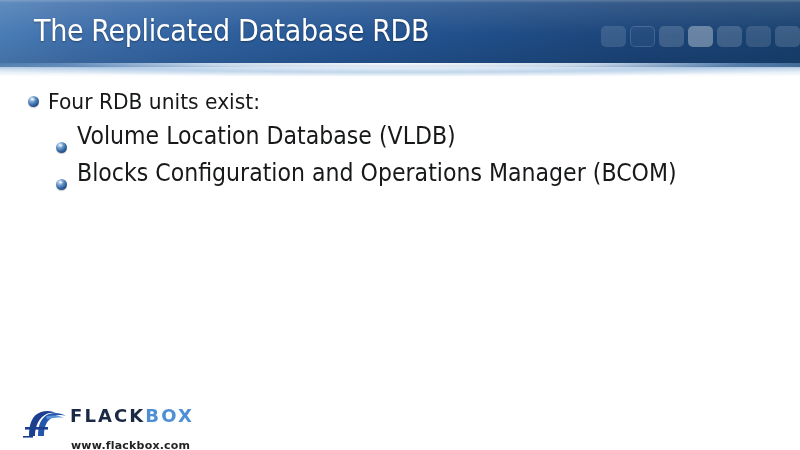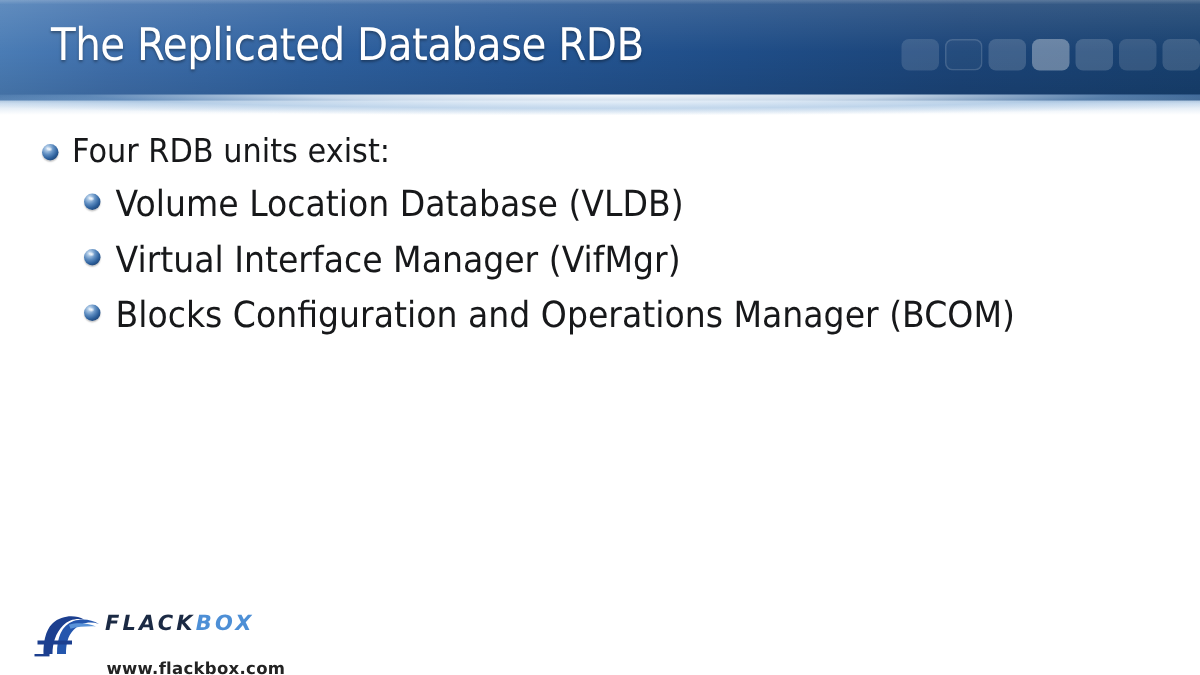--- a/index.html
+++ b/index.html
@@ -118,21 +118,21 @@
     top: 88px;
     width: 736px;
   }
 
   .bullet-row {
     display: flex;
     align-items: flex-start;
     white-space: nowrap;
   }
   .bullet-row.level-1 { margin-left: 28px; margin-bottom: 3px; }
-  .bullet-row.level-2 { margin-left: 56px; margin-bottom: 3px; }
+  .bullet-row.level-2 { margin-left: 56px; margin-bottom: 3px; align-items: flex-end; }
 
   .orb {
     flex: 0 0 auto;
     border-radius: 50%;
     background:
       radial-gradient(circle at 34% 27%,
         #e8f1fb 0%,
         #a9c6e4 14%,
         #5d8cc0 38%,
         #2c5f9b 62%,
@@ -183,26 +183,25 @@
     left: 0;
     top: 2px;
     width: 46px;
     height: 32px;
   }
   .logo-wordmark {
     position: absolute;
     left: 48px;
     top: 3px;
     font-family: "DejaVu Sans", sans-serif;
-    font-size: 14px;
+    font-size: 18px;
     font-weight: bold;
     letter-spacing: 2.1px;
     line-height: 18px;
     white-space: nowrap;
-    font-style: italic;
   }
   .wm-dark { color: #1b2a44; }
   .wm-blue { color: #4d8fd6; }
   .logo-url {
     position: absolute;
     left: 49px;
     top: 35px;
     font-family: "DejaVu Sans", sans-serif;
     font-size: 11px;
     font-weight: bold;
@@ -237,24 +236,20 @@
       <span class="orb"></span>
       <span class="bullet-text">Four RDB units exist:</span>
     </div>
 
     <div class="bullet-row level-2">
       <span class="orb"></span>
       <span class="bullet-text">Volume Location Database (VLDB)</span>
     </div>
 
 
-    <div class="bullet-row level-2">
-      <span class="orb"></span>
-      <span class="bullet-text">Virtual Interface Manager (VifMgr)</span>
-    </div>
 
     <div class="bullet-row level-2">
       <span class="orb"></span>
       <span class="bullet-text">Blocks Configuration and Operations Manager (BCOM)</span>
     </div>
 
   </div>
 
   <div class="logo">
     <svg class="logo-mark" viewBox="0 0 46 32">

